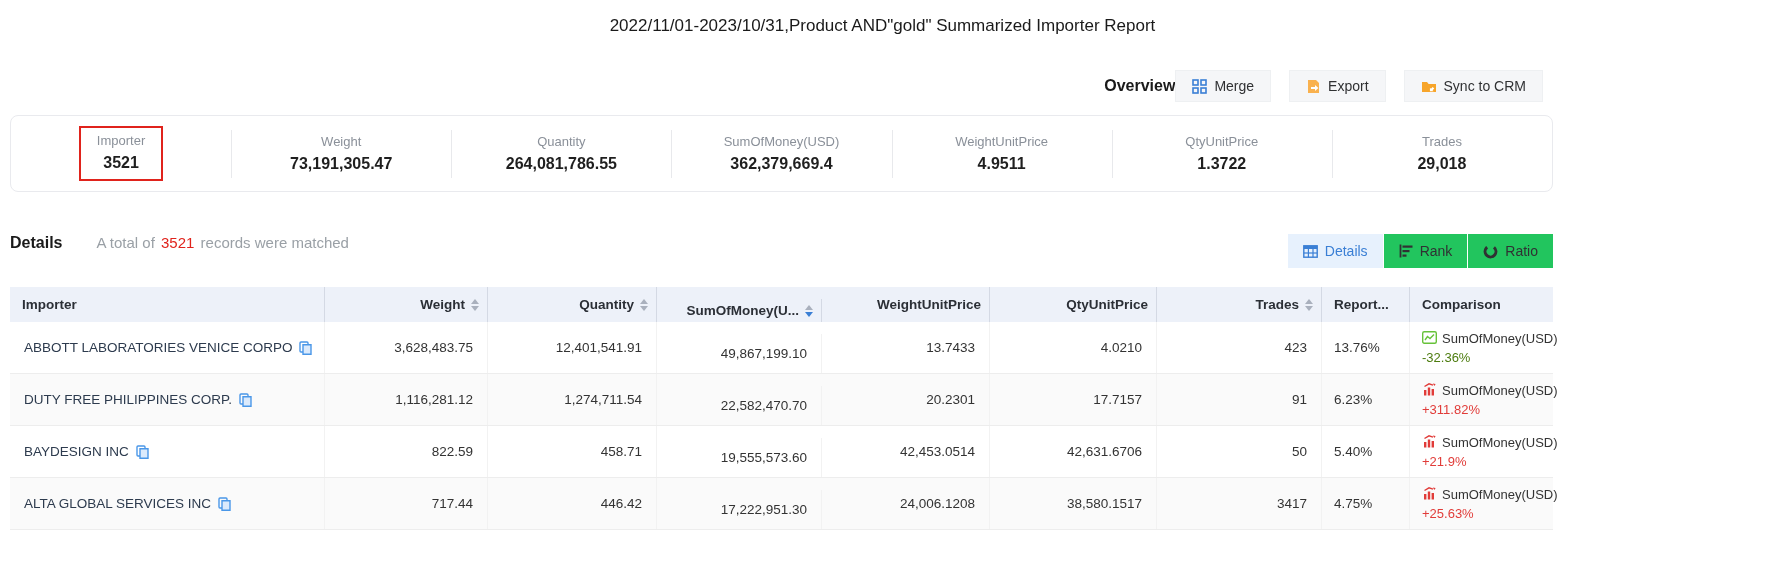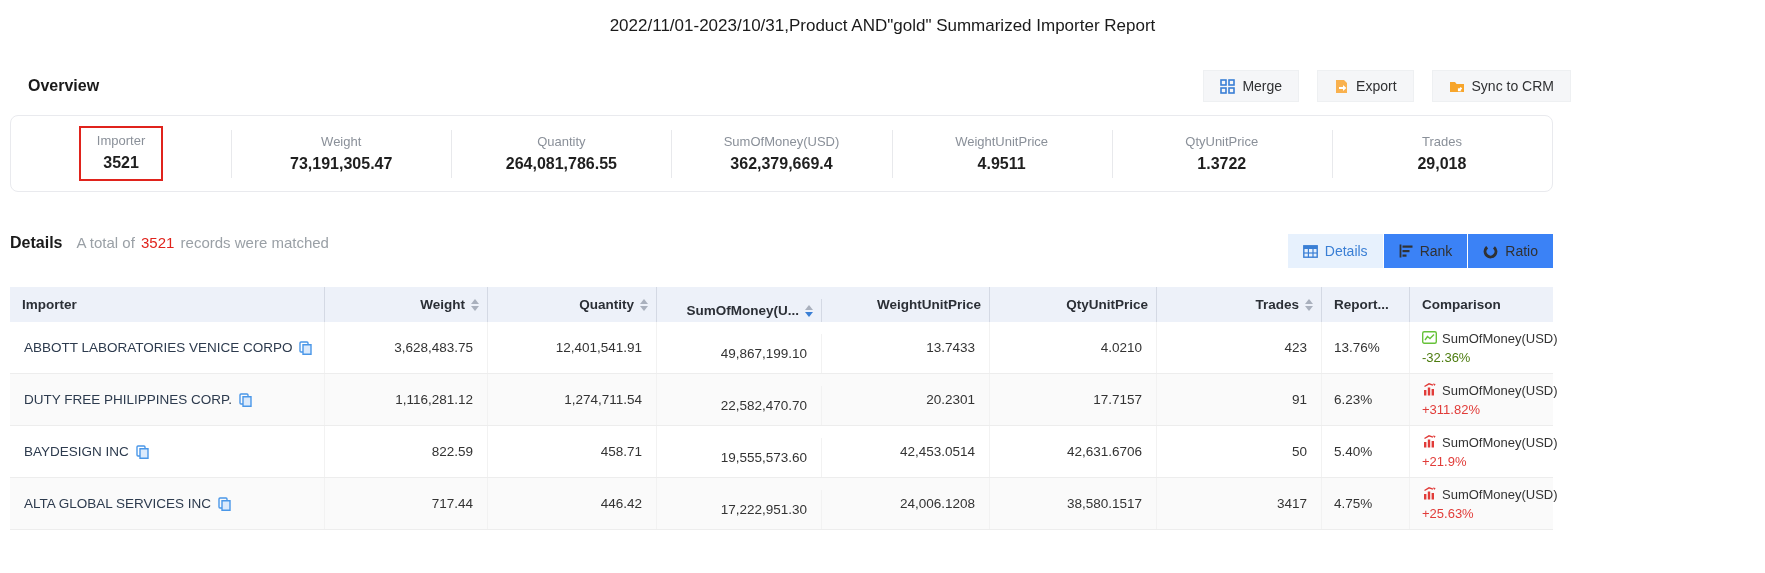--- a/index.html
+++ b/index.html
@@ -2,42 +2,42 @@
 <html><head>
 <meta charset="utf-8">
 <style>
   * { margin:0; padding:0; box-sizing:border-box; }
   html,body { width:1765px; height:573px; background:#fff; font-family:"Liberation Sans","DejaVu Sans",sans-serif; color:#1f1f1f; overflow:hidden; }
   .stage { position:relative; width:1765px; height:573px; }
 
   .page-title { position:absolute; top:16px; left:0; width:100%; text-align:center; font-size:17px; color:#1a1a1a; }
 
   
-  .overview-row { position:absolute; left:28px; top:70px; width:1543px; height:32px; display:flex; align-items:center; justify-content:space-between;gap:8px; }
+  .overview-row { position:absolute; left:0; top:70px; width:1543px; height:32px; display:flex; align-items:center; justify-content:flex-end; }
   .section-heading { font-size:16px; font-weight:bold; color:#1a1a1a; }
   .toolbar { display:flex; gap:18px; }
   .tool-btn { display:flex; align-items:center; gap:7px; height:32px; padding:0 16px; background:#f5f6f8; border:1px solid #eef0f2; border-radius:0; font-size:14px; color:#303133; cursor:pointer; }
   .tool-btn svg { display:block; }
 
   
   .stats-card { position:absolute; left:10px; top:115px; width:1543px; height:77px; border:1px solid #e9eaee; border-radius:8px; display:flex; align-items:center; background:#fff; }
   .stat { flex:1 1 0; display:flex; flex-direction:column; align-items:center; justify-content:center; position:relative; height:100%; }
   .stat + .stat::before { content:""; position:absolute; left:0; top:14px; bottom:13px; width:1px; background:#e8e9ec; }
   .stat-label { font-size:13px; color:#8a9099; margin-bottom:6px; }
   .stat-value { font-size:16px; font-weight:bold; color:#1f1f1f; }
   .stat-hl { display:flex; flex-direction:column; align-items:center; padding:5px 16px 7px; border:2px solid #e0231c; }
 
   
   .details-row { position:absolute; left:10px; top:234px; width:1543px; height:40px; display:flex; align-items:flex-start; justify-content:space-between; }
   .details-left { display:flex; align-items:baseline; gap:14px; font-size:15px; }
   .details-heading { font-size:16px; font-weight:bold; color:#1a1a1a; }
-  .muted { color:#9aa0a6; }
+  .muted { color:#9aa0a6;margin-left:20px; }
   .red-count { color:#e0231c; margin:0 2px; }
   .view-tabs { display:flex; gap:1px; }
-  .view-tab { display:flex; align-items:center; gap:7px; height:34px; padding:0 15px; background:#3b82f6; font-size:14px; color:#303133; cursor:pointer; }
+  .view-tab { display:flex; align-items:center; gap:7px; height:34px; padding:0 15px; background:#22c55e; font-size:14px; color:#303133; cursor:pointer; }
   .view-tab.active { background:#e7f1fd; color:#3a7fd5; }
   .view-tab svg { display:block; }
 
   
   .grid { position:absolute; left:10px; top:287px; width:1543px; }
   .grid-header { display:flex; background:#edf1f9; height:35px; }
   .grid-row { display:flex; height:52px; border-bottom:1px solid #ededed; background:#fff; }
   .grid-row.alt { background:#fafafa; }
   .hcell { display:flex; align-items:center; font-size:13.5px; font-weight:bold; color:#2b2f36; padding:0 12px; border-right:1px solid #d4d9e4; }
   .hcell:last-child { border-right:none; }

